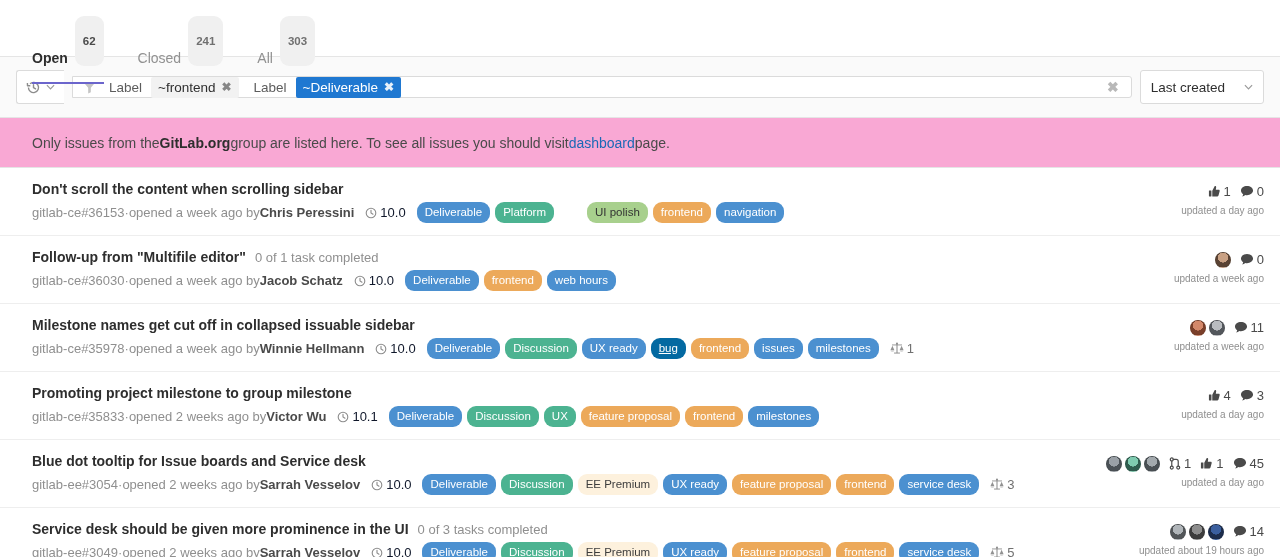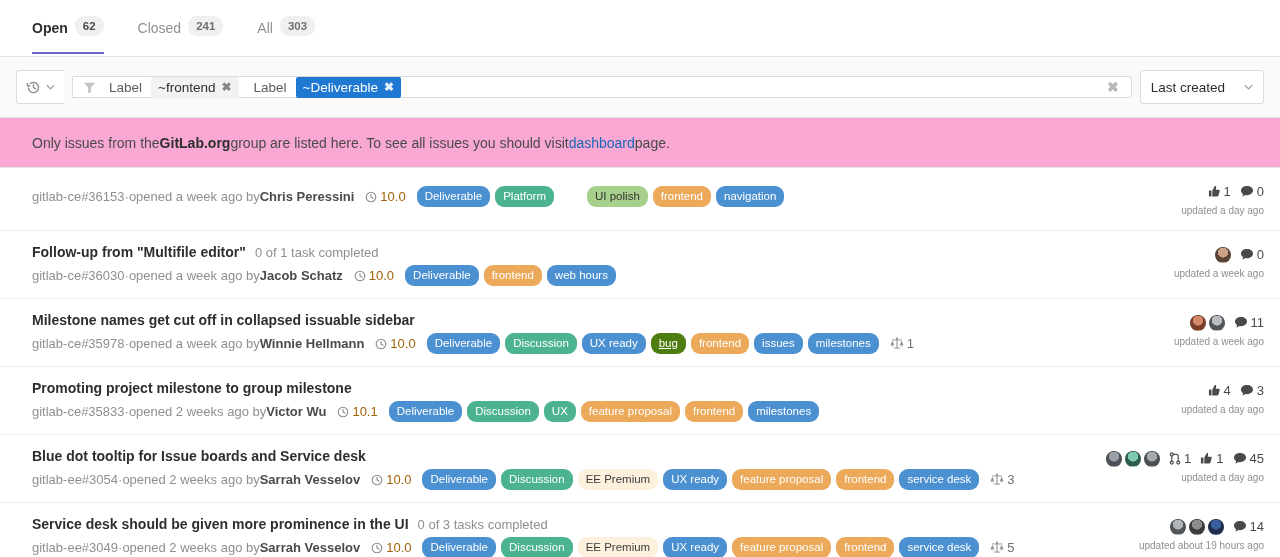--- a/index.html
+++ b/index.html
@@ -41,21 +41,21 @@
     left: 0; right: 16px; bottom: -1px;
     height: 2px;
     background: #6b65cc;
   }
   .tab-count {
     background: #f0f0f0;
     color: #707070;
     border-radius: 9px;
     font-size: 11.5px;
     font-weight: bold;
-    padding: 3px 8px;
+    padding: 18px 8px;
     line-height: 14px;
   }
   .tab.active .tab-count { color: #4a4a4a; }
 
   
   .filter-bar {
     height: 61px;
     background: #fafafa;
     border-bottom: 1px solid #e5e5e5;
     display: flex;
@@ -181,21 +181,21 @@
     color: #8f8f8f;
     line-height: 18px;
   }
   .meta-ref { color: #8f8f8f; }
   .meta-author { color: #4a4a4a; font-weight: bold; cursor: pointer; }
   .time-est {
     display: inline-flex;
     align-items: center;
     gap: 3px;
     margin-left: 11px;
-    color: #a16207;
+    color: #0f172a;
     font-size: 13px;
   }
   .labels {
     display: inline-flex;
     align-items: center;
     gap: 5px;
     margin-left: 11px;
     flex-wrap: wrap;
   }
   .label {
@@ -331,20 +331,23 @@
   <span>Only issues from the </span>
     <b>GitLab.org</b>
     <span> group are listed here. To see all issues you should visit </span>
     <a>dashboard</a>
     <span> page.</span>
 </div>
 
 <div id="issues">
     <div class="issue-row">
       <div class="issue-main">
+        <div class="issue-title-line">
+          <a class="issue-title">Don't scroll the content when scrolling sidebar</a>
+        </div>
         <div class="issue-meta">
           <span class="meta-ref">gitlab-ce#36153</span>
           <span> · </span>
           <span>opened a week ago by </span>
           <span class="meta-author">Chris Peressini</span>
           <span class="time-est">
             <span>
               <svg width="12" height="12" viewBox="0 0 14 14" fill="none" stroke="#8c8c8c" stroke-width="1.3">
                 <circle cx="7" cy="7" r="5.6"></circle>
                 <polyline points="7,3.8 7,7 9.3,8.4" stroke-linecap="round"></polyline>
@@ -444,21 +447,21 @@
                 <circle cx="7" cy="7" r="5.6"></circle>
                 <polyline points="7,3.8 7,7 9.3,8.4" stroke-linecap="round"></polyline>
               </svg>
             </span>
             <span>10.0</span>
           </span>
           <span class="labels">
             <span class="label" style="background: rgb(75, 144, 208); color: rgb(255, 255, 255);">Deliverable</span>
             <span class="label" style="background: rgb(76, 179, 145); color: rgb(255, 255, 255);">Discussion</span>
             <span class="label" style="background: rgb(75, 144, 208); color: rgb(255, 255, 255);">UX ready</span>
-            <span class="label" style="background: #4d7c0f; color: rgb(255, 255, 255); text-decoration: underline;">bug</span>
+            <span class="label" style="background: #0369a1; color: rgb(255, 255, 255); text-decoration: underline;">bug</span>
             <span class="label" style="background: rgb(236, 169, 90); color: rgb(255, 255, 255);">frontend</span>
             <span class="label" style="background: rgb(75, 144, 208); color: rgb(255, 255, 255);">issues</span>
             <span class="label" style="background: rgb(75, 144, 208); color: rgb(255, 255, 255);">milestones</span>
           </span>
           <span class="weight">
             <span>
               <svg width="14" height="13" viewBox="0 0 16 15" fill="#8c8c8c">
                 <rect x="7.4" y="2.6" width="1.2" height="10.2"></rect>
                 <rect x="4.6" y="12.2" width="6.8" height="1.1"></rect>
                 <circle cx="8" cy="1.9" r="1.2"></circle>

